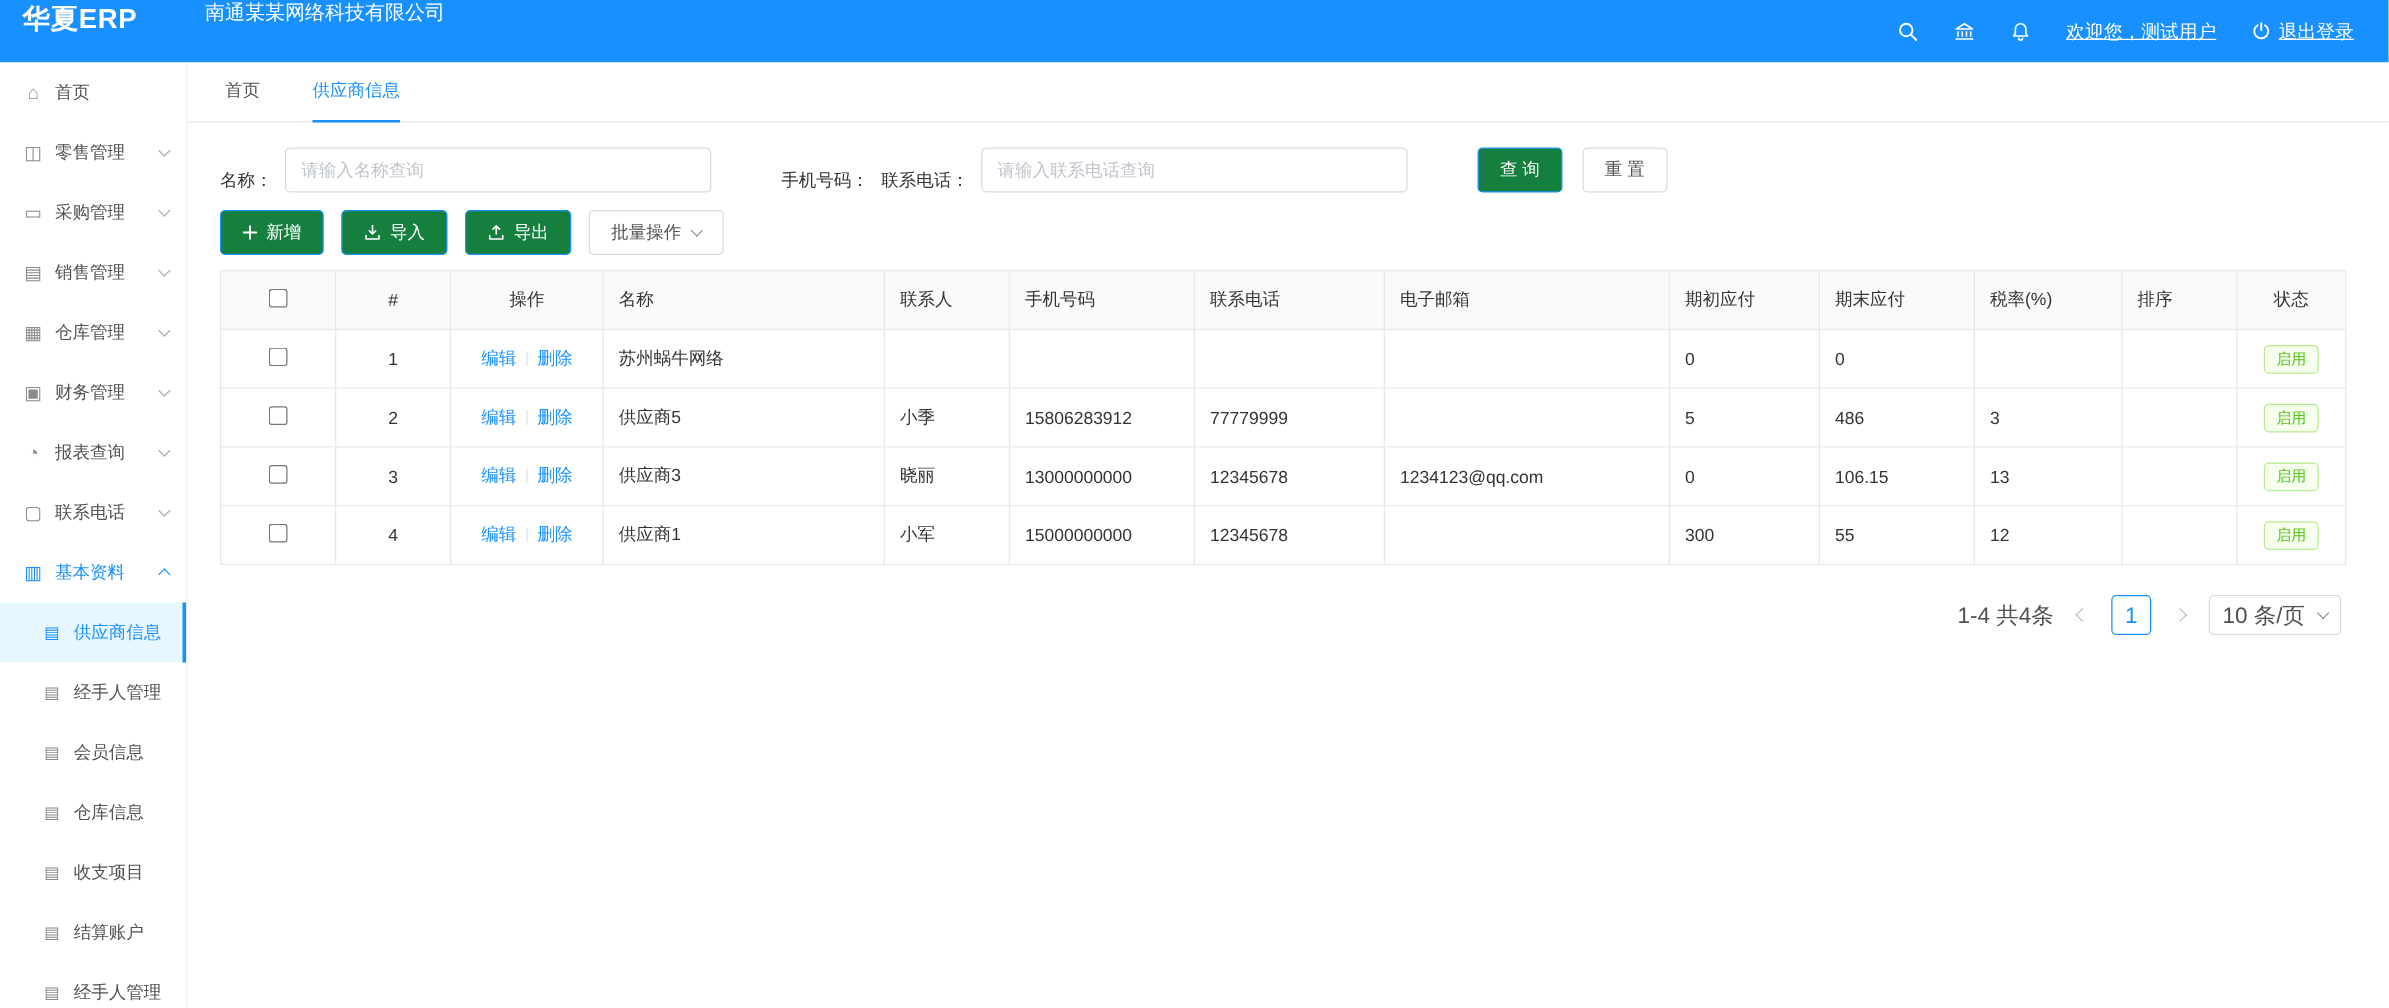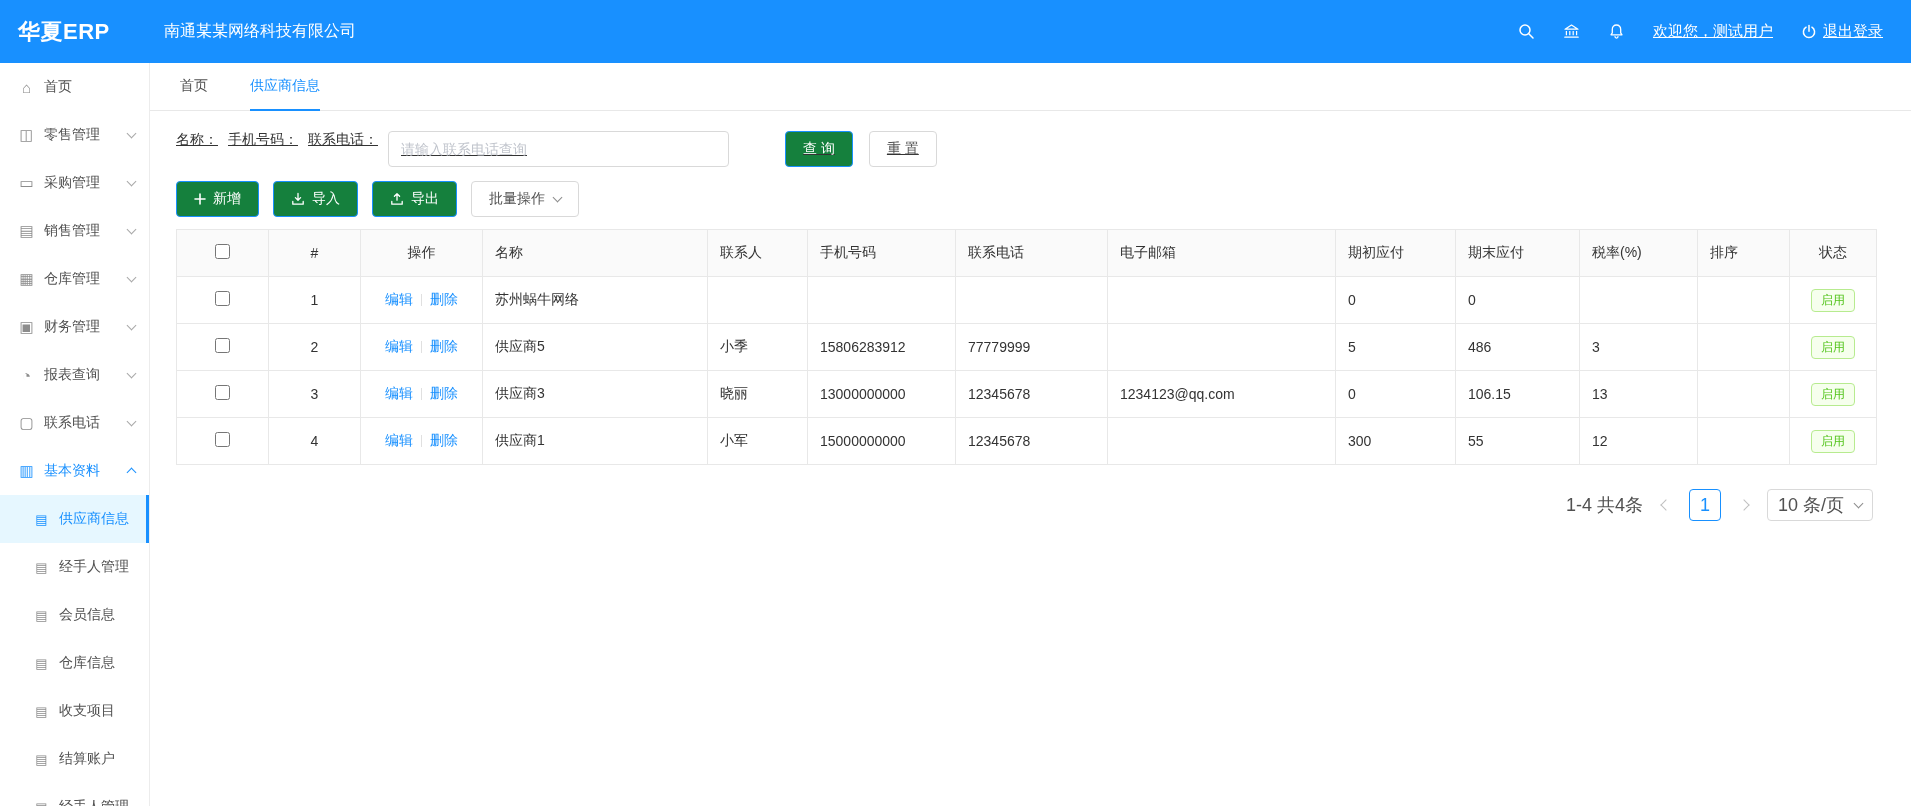--- a/index.html
+++ b/index.html
@@ -1,21 +1,21 @@
 <!DOCTYPE html>
 <html><head>
 <meta charset="utf-8">
 <style>
   * { margin:0; padding:0; box-sizing:border-box; }
   html,body { width:1911px; height:806px; overflow:hidden; background:#fff;
     font-family:"Liberation Sans","DejaVu Sans",sans-serif; }
   .app { display:flex; flex-direction:column; height:806px; }
 
   
-  .header { height:63px; background:#1890ff; color:#fff; display:flex; align-items:center; flex-shrink:0; }
+  .header { height:50px; background:#1890ff; color:#fff; display:flex; flex-shrink:0; }
   .logo { width:150px; font-size:22px; font-weight:bold; padding-left:18px; letter-spacing:.5px; flex-shrink:0; cursor:pointer; }
   .company { font-size:16px; margin-left:14px; }
   .header-right { margin-left:auto; display:flex; align-items:center; gap:28px; padding-right:28px; font-size:15px;text-decoration:underline; }
   .hicon { display:flex; cursor:pointer; }
   .hicon svg { display:block; }
   .logout { display:flex; align-items:center; gap:6px; cursor:pointer; }
 
   
   .layout { flex:1; display:flex; min-height:0; }
   .sidebar { width:150px; flex-shrink:0; background:#fff; border-right:1px solid #ececec; overflow:hidden; }
@@ -37,21 +37,21 @@
   .main { flex:1; min-width:0; display:flex; flex-direction:column; background:#fff; }
 
   
   .tabbar { height:48px; flex-shrink:0; border-bottom:1px solid #e8e8e8; display:flex; align-items:stretch; padding-left:30px; gap:42px; }
   .tab { display:flex; align-items:center; font-size:14px; color:#515151; cursor:pointer; border-bottom:2px solid transparent; margin-bottom:-1px; }
   .tab.active { color:#1890ff; border-bottom-color:#1890ff; }
 
   
   .content { padding:20px 34px 0 26px; }
 
-  .filters { display:flex; align-items:flex-start; font-size:14px; color:#333;text-decoration:underline; }
+  .filters { display:flex; align-items:flex-end; font-size:14px; color:#333; }
   .filters label { margin-right:10px; white-space:nowrap; }
   .filters input { width:341px; height:36px; border:1px solid #d9d9d9; border-radius:4px;
     padding:0 12px; font-size:14px; color:#333; outline:none; margin-right:56px;
     font-family:"Liberation Sans","DejaVu Sans",sans-serif; }
   .filters input::placeholder { color:#c0c4cc; }
 
   .btn { height:36px; padding:0 17px; border-radius:4px; font-size:14px; cursor:pointer;
     border:1px solid #d9d9d9; background:#fff; color:#515151; display:inline-flex;
     align-items:center; gap:7px; white-space:nowrap;
     font-family:"Liberation Sans","DejaVu Sans",sans-serif; }
@@ -215,20 +215,21 @@
   </div>
           <div class="tab active">
     <span class="tab-label">供应商信息</span>
   </div>
         </div>
 
       <div class="content">
 
         <div class="filters">
           <label>名称：</label>
+          <input type="text" placeholder="请输入名称查询" style="">
           <label>手机号码：</label>
           <label>联系电话：</label>
           <input type="text" placeholder="请输入联系电话查询" style="">
           <button class="btn primary">查 询</button>
           <button class="btn">重 置</button>
         </div>
 
         <div class="toolbar">
           <button class="btn primary">
             <span class="hicon">

